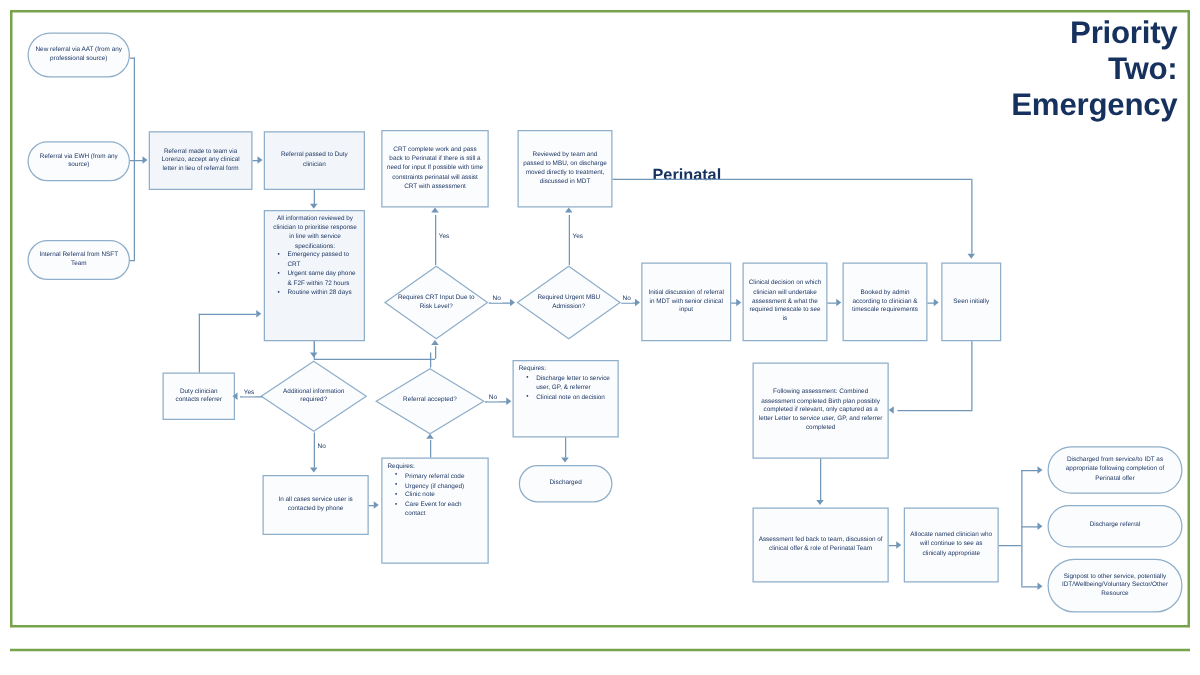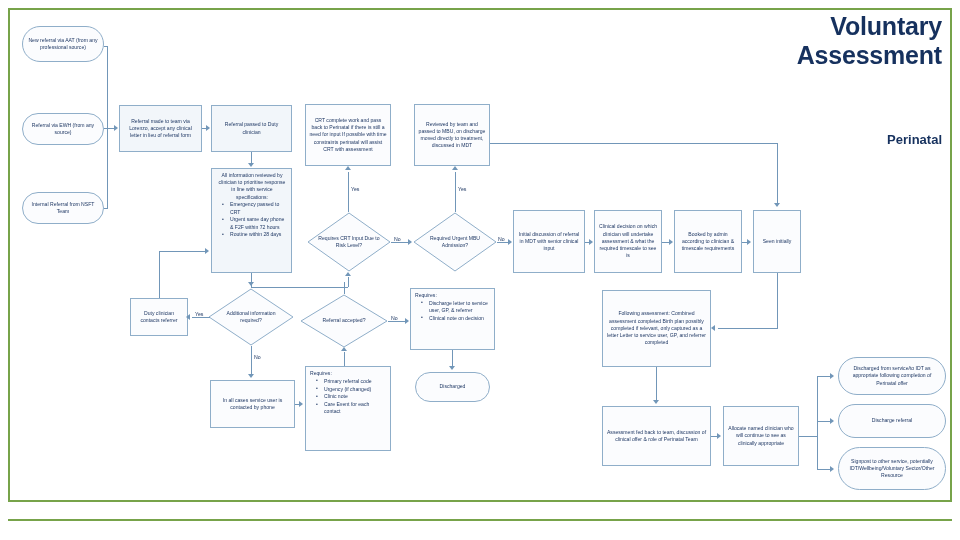--- a/index.html
+++ b/index.html
@@ -6,21 +6,21 @@
   body{width:960px;height:540px;overflow:hidden;font-family:"Liberation Sans",sans-serif;}
   #slide{position:relative;width:960px;height:540px;background:#fff;}
 
   
   #frame{position:absolute;left:8px;top:8px;width:944px;height:494px;border:2px solid #77a34a;box-sizing:border-box;}
   #footrule{position:absolute;left:8px;top:519px;width:944px;height:2px;background:#77a34a;}
 
   
   #title{position:absolute;right:18px;top:12px;width:420px;text-align:right;
          color:#16315e;font-weight:bold;font-size:25px;line-height:1.15;letter-spacing:-0.2px;}
-  #subtitle{position:absolute;right:18px;top:132px;width:420px;text-align:right;
+  #subtitle{position:absolute;right:18px;top:132px;width:420px;text-align:left;
          color:#16315e;font-weight:bold;font-size:13px;}
 
   #hashtag{position:absolute;left:0;top:508px;width:960px;text-align:center;
            font-style:italic;font-size:16px;color:#1a1a1a;font-family:"Liberation Sans",sans-serif;}
 
   
   .node{position:absolute;box-sizing:border-box;border:1px solid #8faec9;
         background:#fbfcfe;color:#1f3864;
         display:flex;align-items:center;justify-content:center;text-align:center;
         font-size:5.1px;line-height:1.42;padding:2px 3px;overflow:hidden;}
@@ -56,22 +56,23 @@
 </style>
 </head>
 <body>
 
 <div id="slide">
 
   <div id="frame"></div>
   <div id="footrule"></div>
 
   <div id="title">
-    <div>Voluntary</div>
-    <div>Assessment</div>
+    <div>Priority</div>
+    <div>Two:</div>
+    <div>Emergency</div>
   </div>
   <div id="subtitle">Perinatal</div>
 
   <div class="node rounded" style="left:22px;top:26px;width:82px;height:36px;">
     <span class="inner">New referral via AAT (from any professional source)</span>
   </div>
 
   <div class="node rounded" style="left:22px;top:113px;width:82px;height:32px;">
     <span class="inner">Referral via EWH (from any source)</span>
   </div>

